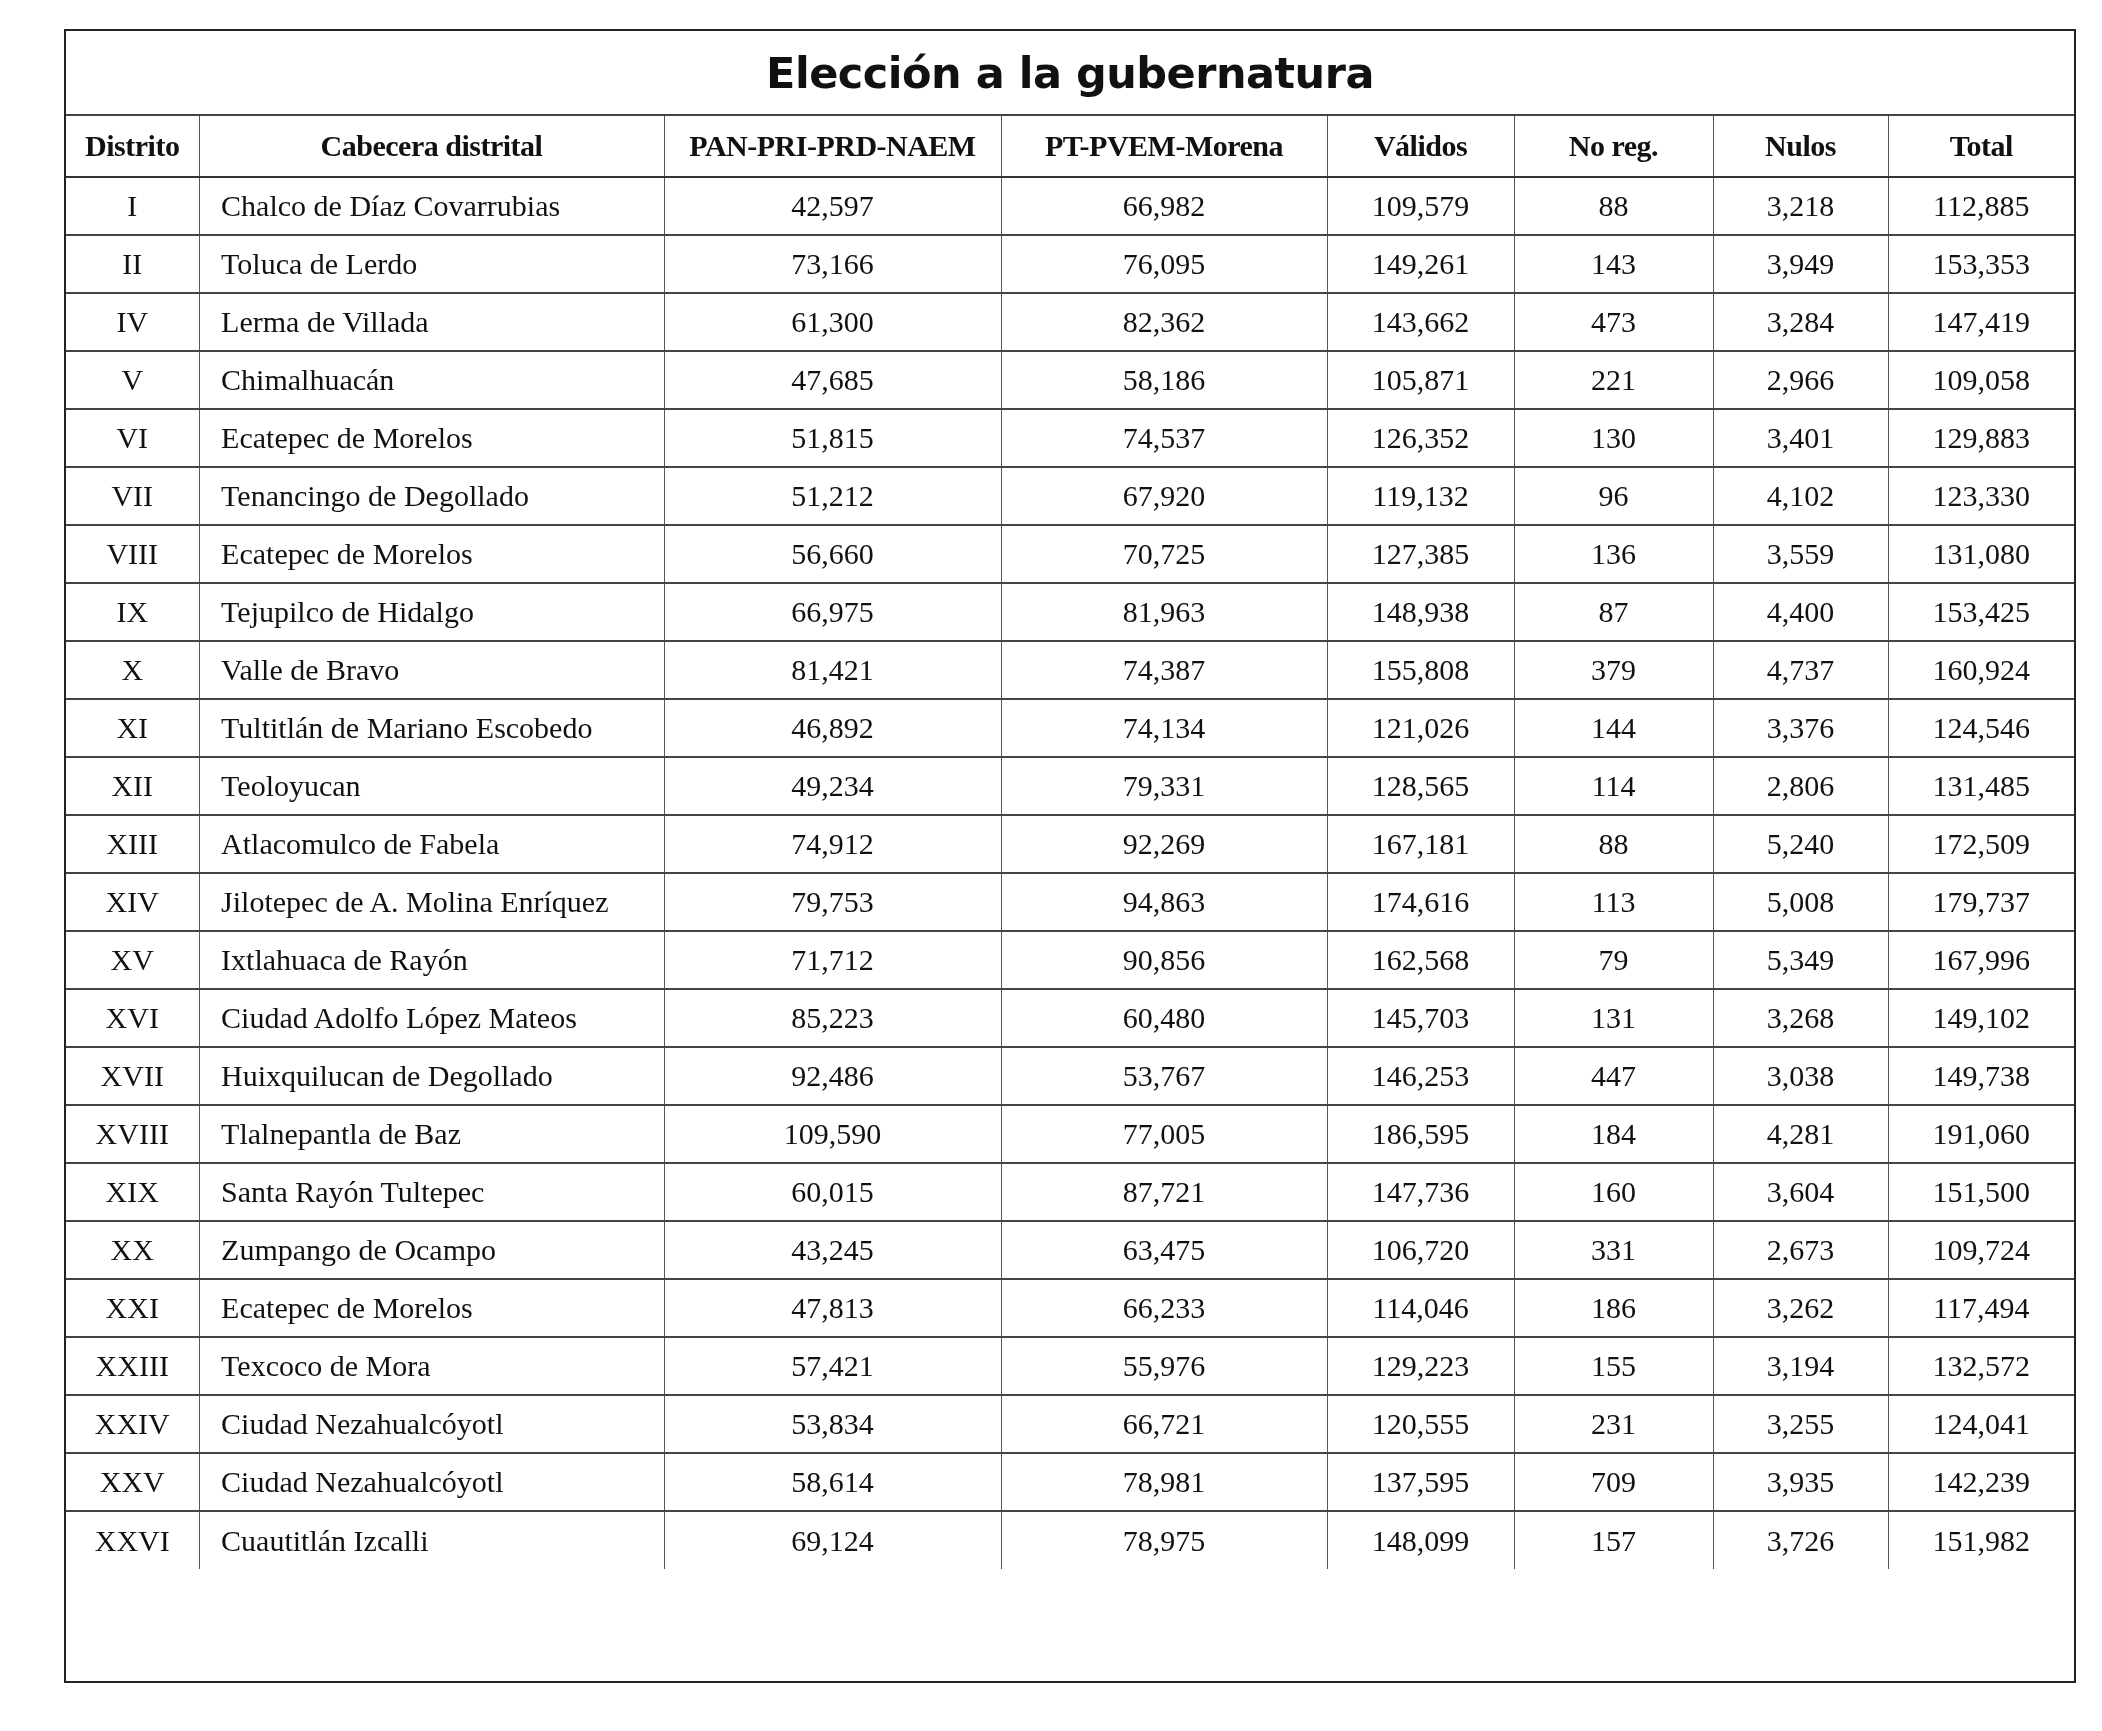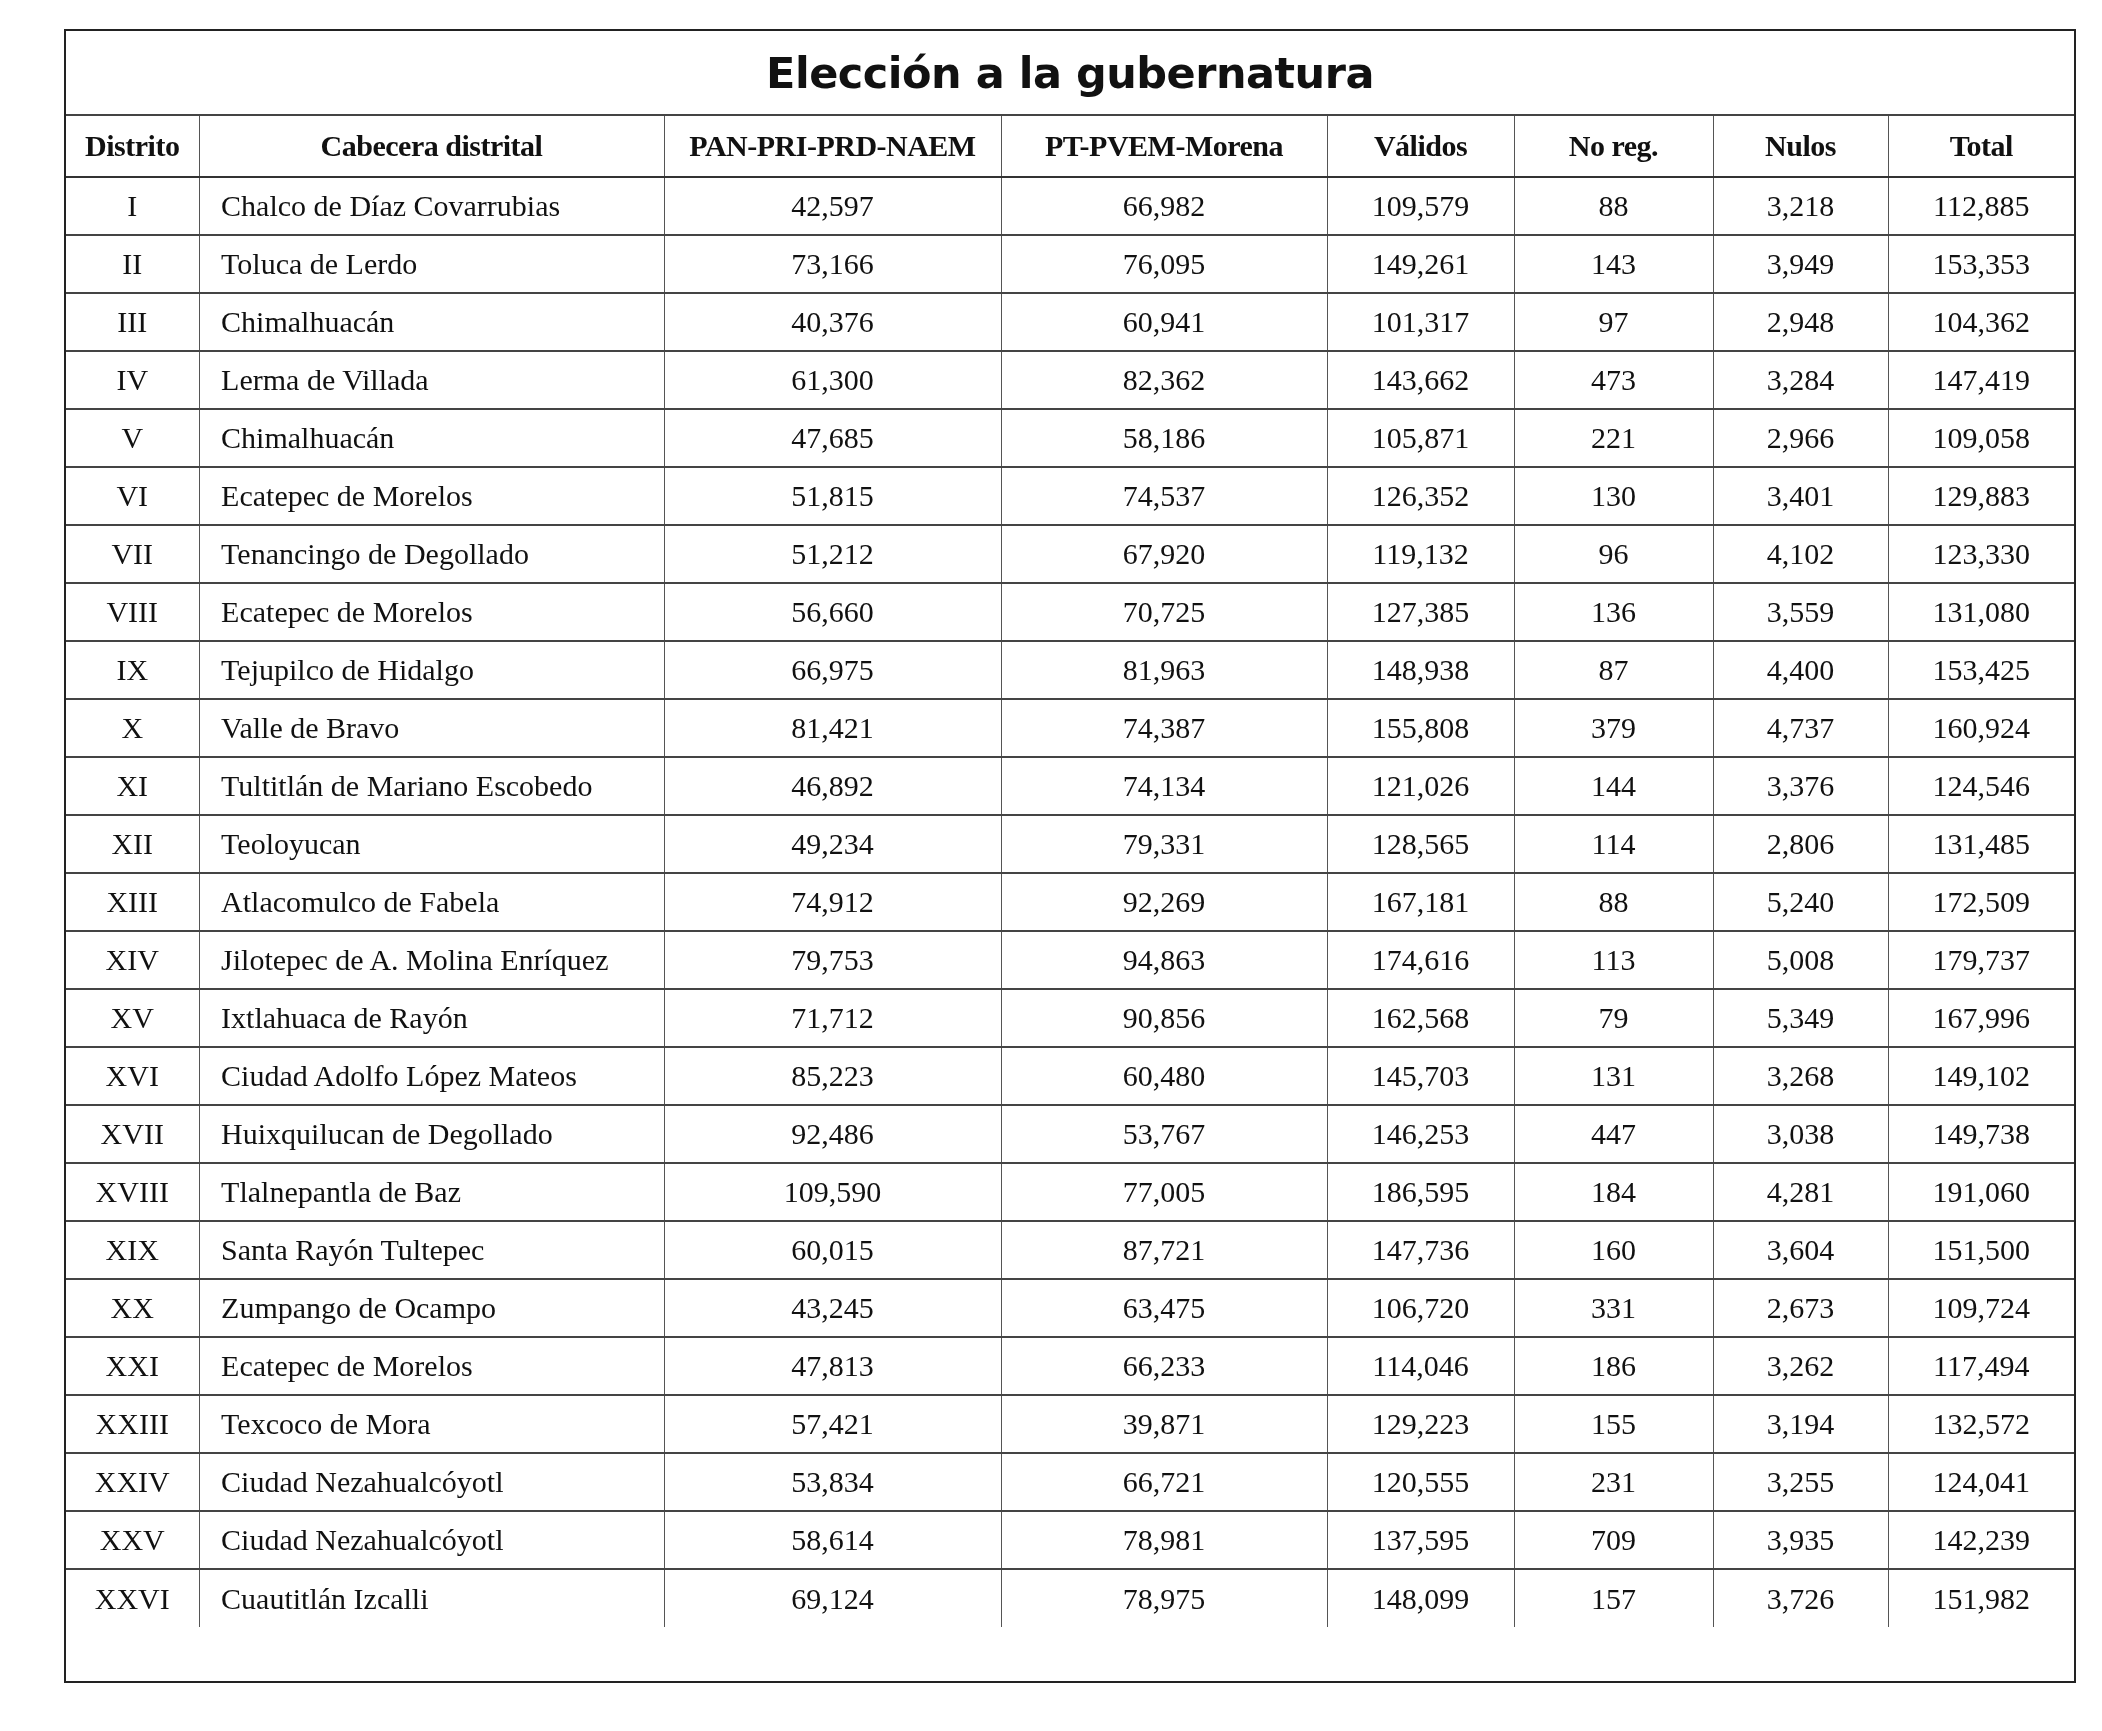--- a/index.html
+++ b/index.html
@@ -59,30 +59,20 @@
           <td class="dist">II</td>
           <td class="name">Toluca de Lerdo</td>
           <td>73,166</td>
           <td>76,095</td>
           <td>149,261</td>
           <td>143</td>
           <td>3,949</td>
           <td>153,353</td>
         </tr>
         <tr>
-          <td class="dist">III</td>
-          <td class="name">Chimalhuacán</td>
-          <td>40,376</td>
-          <td>60,941</td>
-          <td>101,317</td>
-          <td>97</td>
-          <td>2,948</td>
-          <td>104,362</td>
-        </tr>
-        <tr>
           <td class="dist">IV</td>
           <td class="name">Lerma de Villada</td>
           <td>61,300</td>
           <td>82,362</td>
           <td>143,662</td>
           <td>473</td>
           <td>3,284</td>
           <td>147,419</td>
         </tr>
         <tr>
@@ -252,21 +242,21 @@
           <td>66,233</td>
           <td>114,046</td>
           <td>186</td>
           <td>3,262</td>
           <td>117,494</td>
         </tr>
         <tr>
           <td class="dist">XXIII</td>
           <td class="name">Texcoco de Mora</td>
           <td>57,421</td>
-          <td>39,871</td>
+          <td>55,976</td>
           <td>129,223</td>
           <td>155</td>
           <td>3,194</td>
           <td>132,572</td>
         </tr>
         <tr>
           <td class="dist">XXIV</td>
           <td class="name">Ciudad Nezahualcóyotl</td>
           <td>53,834</td>
           <td>66,721</td>

